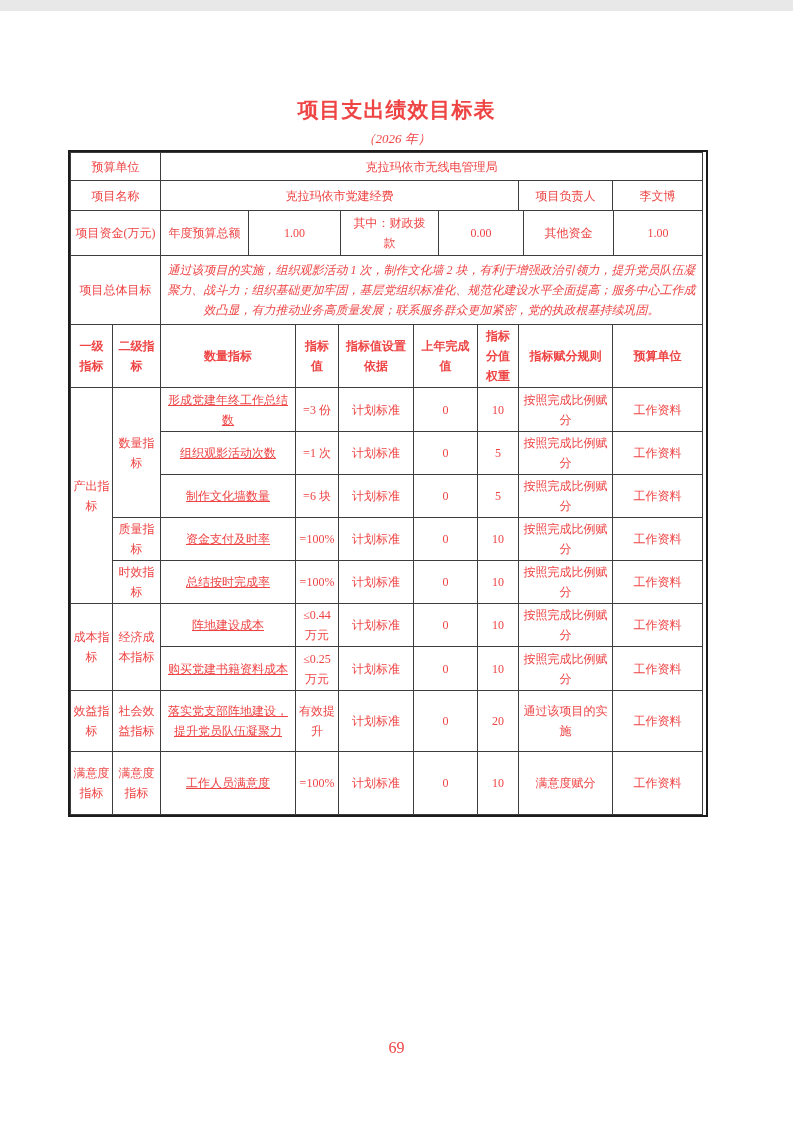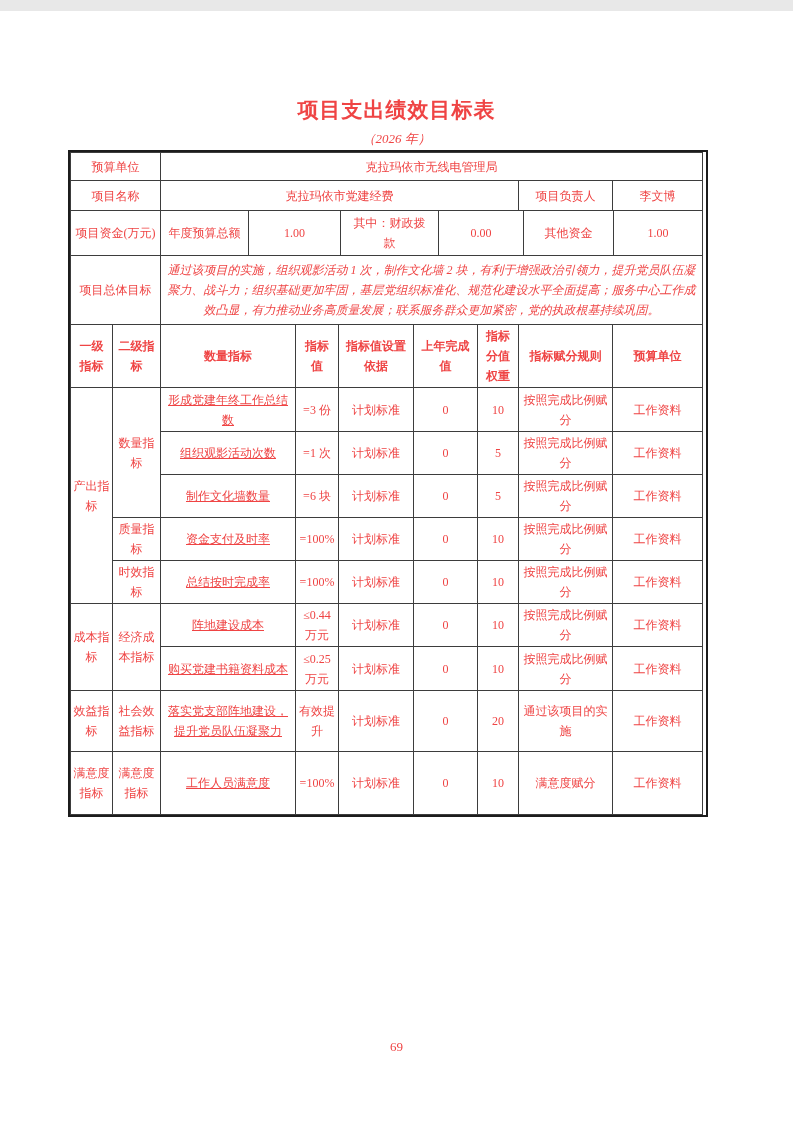--- a/index.html
+++ b/index.html
@@ -70,21 +70,21 @@
   .hrow th{height:60px;font-weight:bold;padding:1px 4px;}
   .c1{padding:1px 8px;}
   .c2{padding:1px 8px;}
   .c3{padding:1px 1px;text-decoration:underline;}
   .c4{font-size:11.5px;padding:1px 1px;}
   .footer{
     position:absolute;
     top:1028px;left:0;
     width:100%;
     text-align:center;
-    font-size:13px;
+    font-size:16px;
   }
 </style>
 </head>
 <body>
 
 <div class="page">
 
   <h1 class="title">项目支出绩效目标表</h1>
   <div class="subtitle">（2026 年）</div>
 

